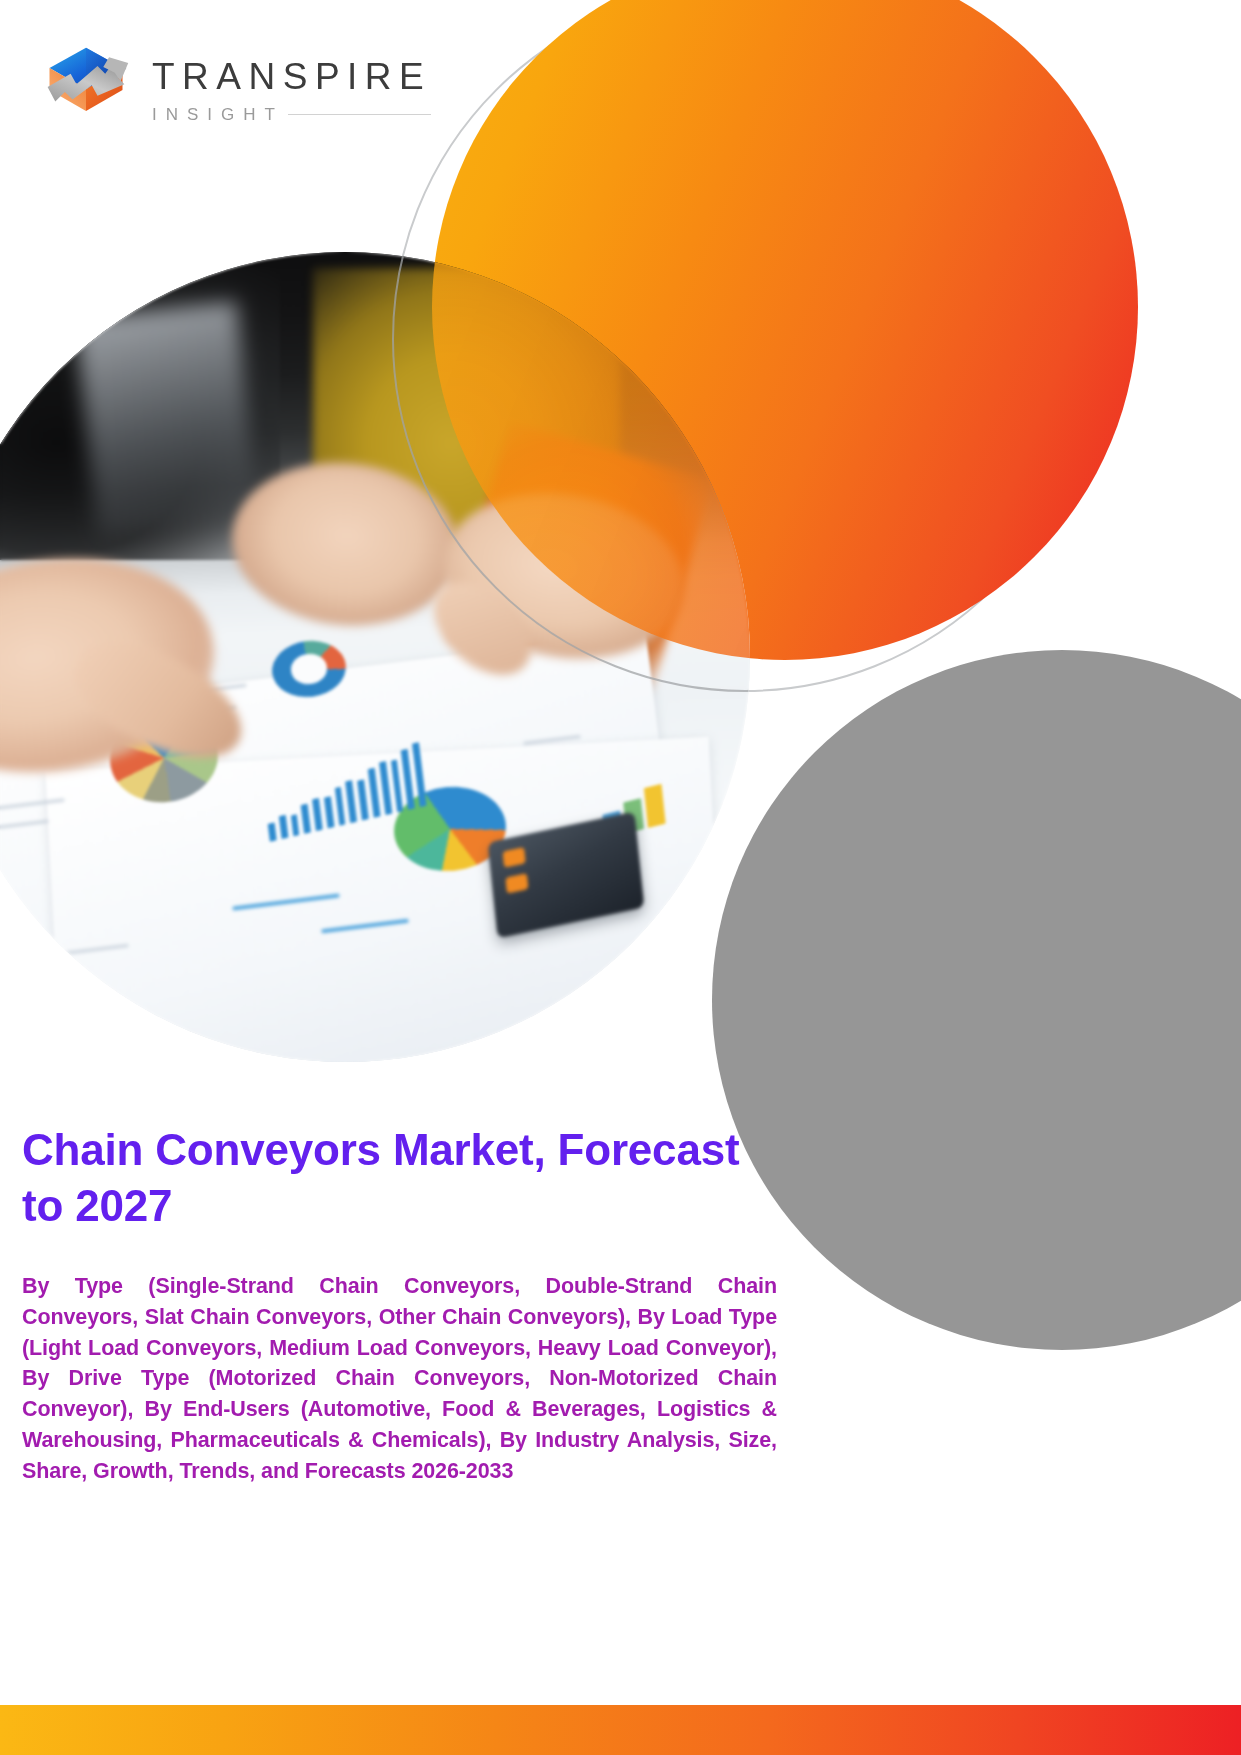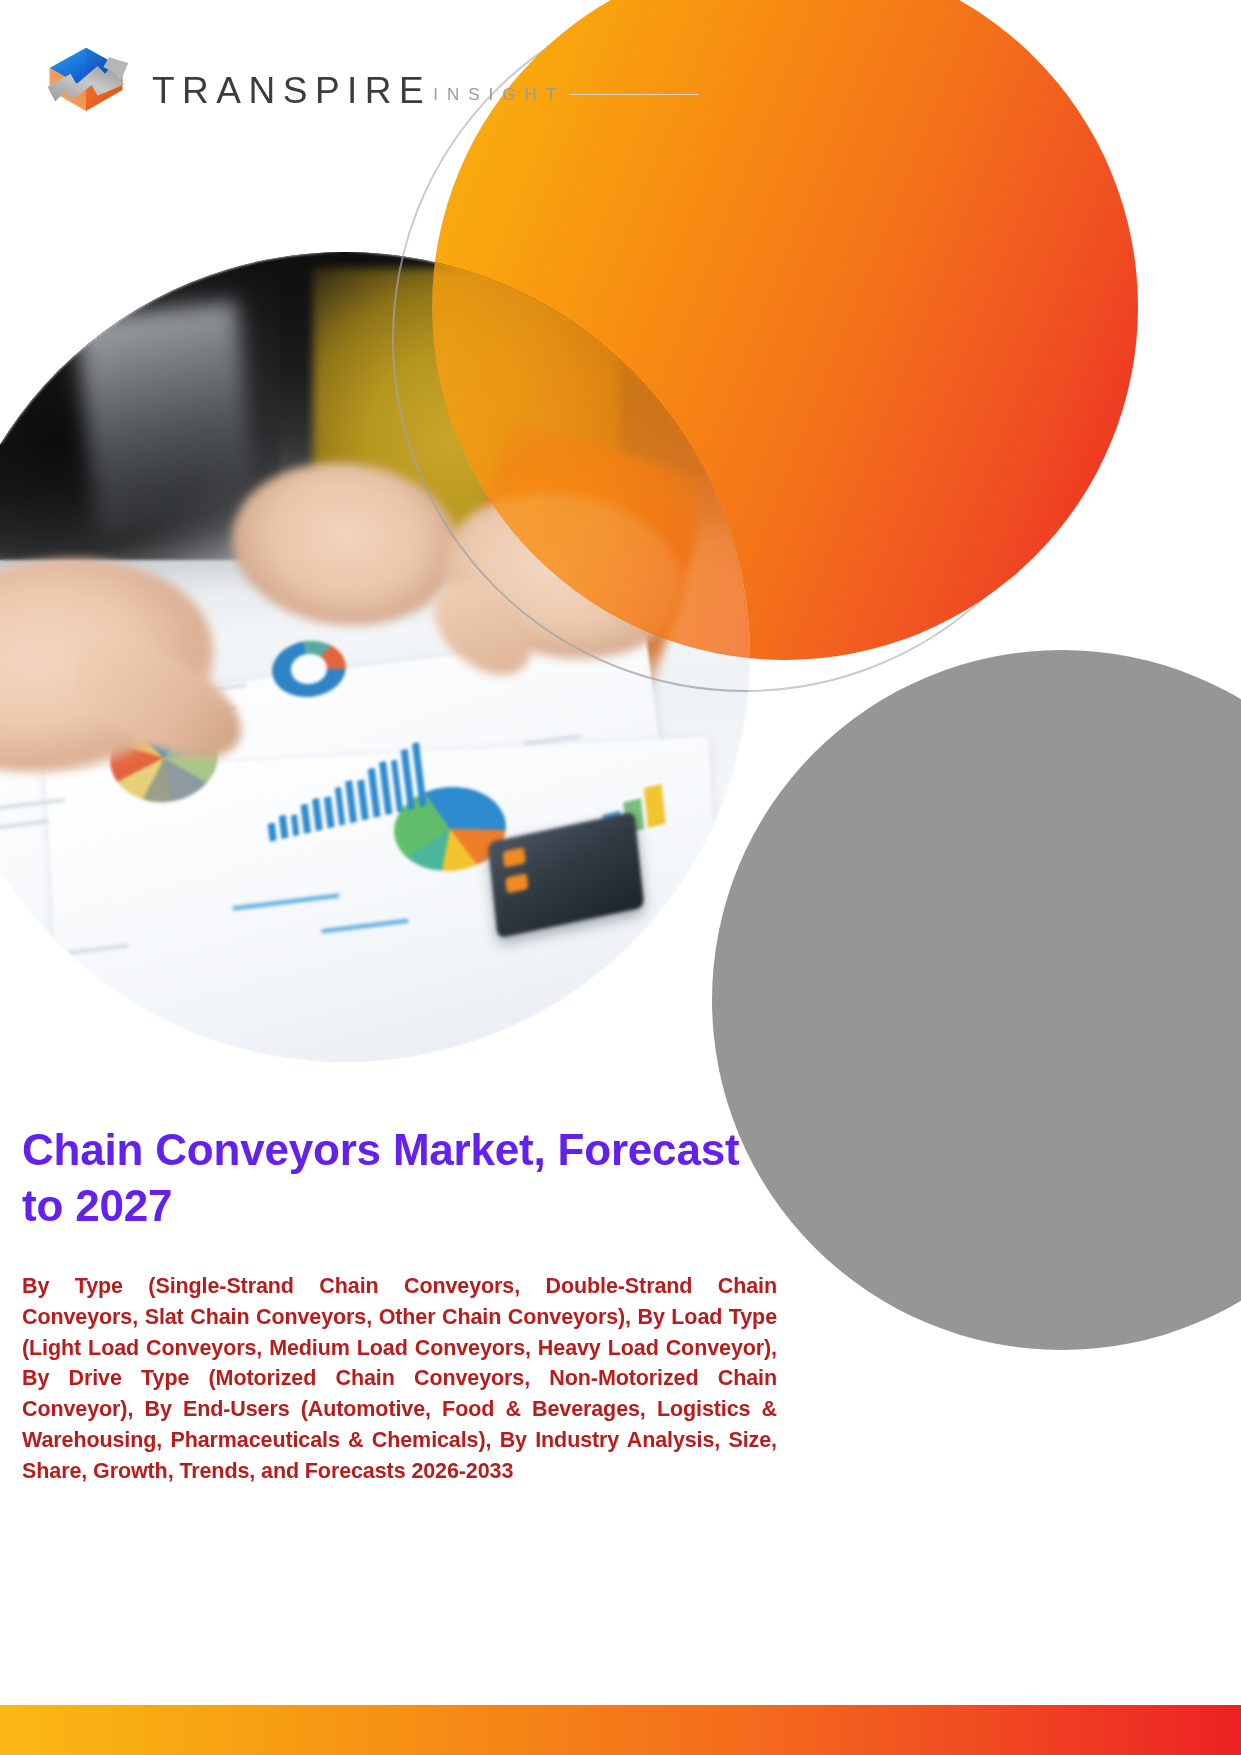--- a/index.html
+++ b/index.html
@@ -340,21 +340,21 @@
   .logo {
     position: absolute;
     left: 38px;
     top: 42px;
     z-index: 20;
     display: flex;
     align-items: center;
     gap: 18px;
   }
   .logo-mark { width: 96px; height: 96px; display: block; }
-  .logo-words { display: flex; flex-direction: row; gap: 2px; }
+  .logo-words { display: flex; flex-direction: column; gap: 2px; }
   .logo-wordmark {
     font-size: 37px;
     letter-spacing: 7.5px;
     font-weight: 500;
     color: #3c3c3c;
     line-height: 1;
   }
   .logo-sub-row {
     display: flex;
     align-items: center;
@@ -388,21 +388,21 @@
     line-height: 1.28;
     font-weight: 700;
     color: #6320ee;
     letter-spacing: -.2px;
   }
   .doc-subtitle {
     margin: 36px 0 4px 0;
     font-size: 21.5px;
     line-height: 1.44;
     font-weight: 700;
-    color: #b91c1c;
+    color: #a21caf;
     text-align: justify;
     letter-spacing: -.1px;
   }
 
   
   .bottom-bar {
     position: absolute;
     left: 0;
     bottom: 0;
     width: 1241px;

